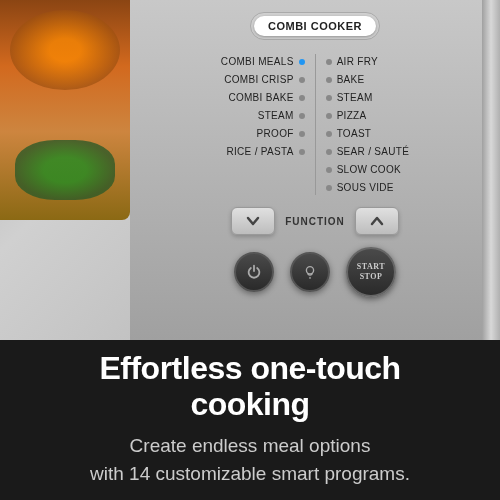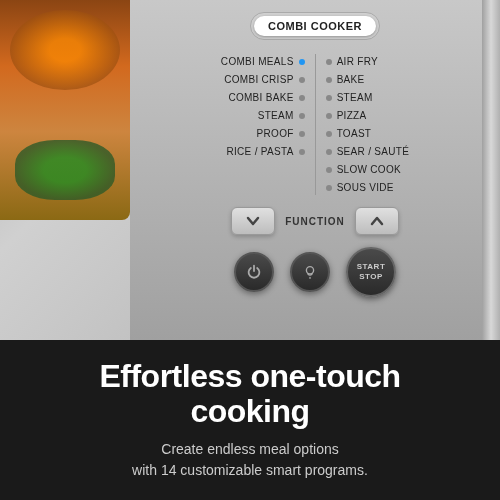--- a/index.html
+++ b/index.html
@@ -197,20 +197,21 @@
       cursor: pointer;
       box-shadow: 0 2px 6px rgba(0,0,0,0.5);
     }
     .start-stop-text {
       font-size: 8px;
       font-weight: bold;
       color: #ccc;
       text-align: center;
       line-height: 1.2;
       letter-spacing: 0.5px;
+      font-family: Liberation Serif, serif;
     }
 
     
     .right-strip {
       position: absolute;
       right: 0;
       top: 0;
       width: 18px;
       bottom: 0;
       background: linear-gradient(90deg, #a0a0a0 0%, #d8d8d8 50%, #b0b0b0 100%);
@@ -230,21 +231,21 @@
     }
     .main-heading {
       font-size: 32px;
       font-weight: 900;
       color: #ffffff;
       text-align: center;
       line-height: 1.1;
       letter-spacing: -0.5px;
     }
     .sub-text {
-      font-size: 14px;
+      font-size: 19px;
       color: #cccccc;
       text-align: center;
       line-height: 1.5;
     }
   </style>
 </head>
 <body>
 
 <div class="top-section">
   <div class="food-panel"></div>

